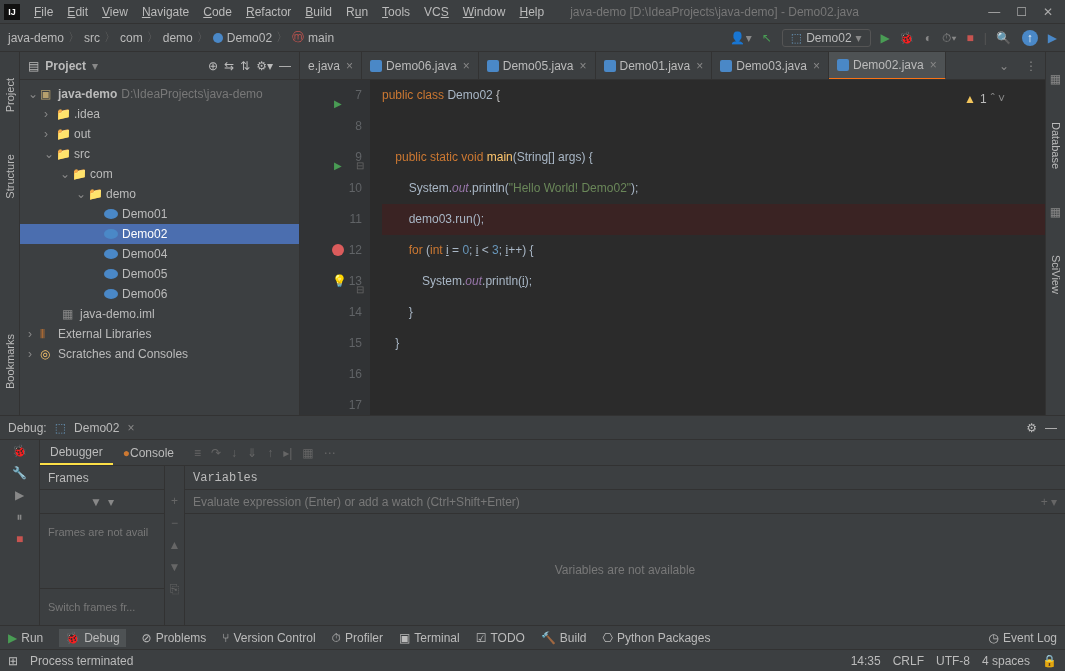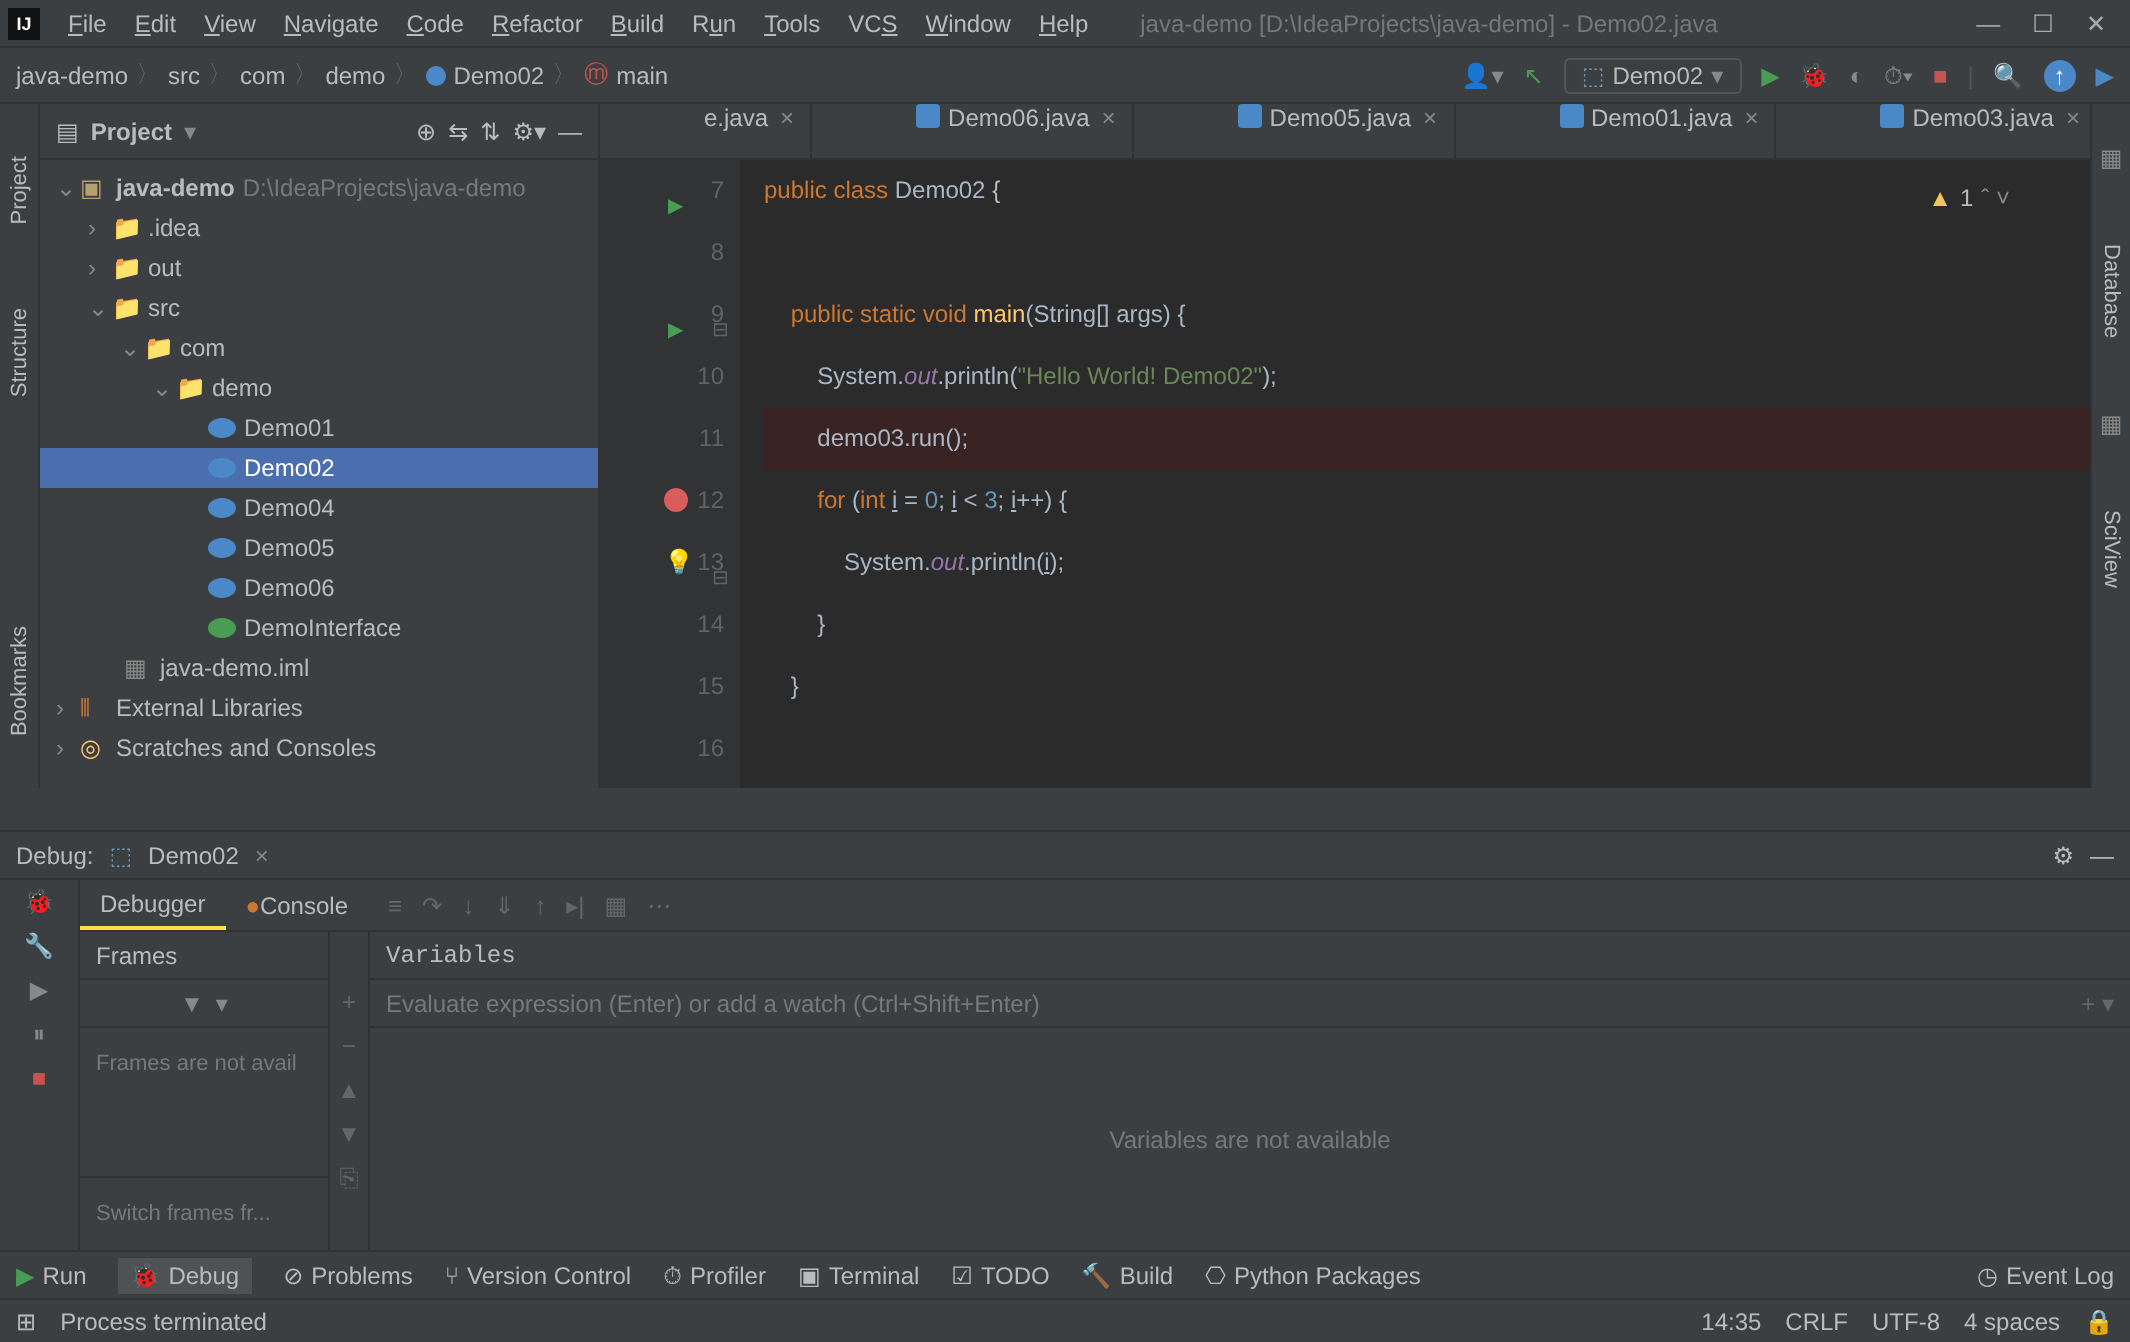--- a/index.html
+++ b/index.html
@@ -30,21 +30,21 @@
 .panel-hdr .spacer { flex:1; }
 .tree { flex:1; overflow:auto; padding:4px 0; }
 .tree-row { display:flex; align-items:center; height:20px; padding-left:var(--ind,8px); cursor:pointer; white-space:nowrap; }
 .tree-row.sel { background:#4b6eaf; color:#fff; }
 .tree-row .arrow { width:12px; color:#888; }
 .tree-row .ficon { width:14px; margin-right:4px; }
 .tree-row .dim { color:#787878; margin-left:4px; }
 .folder { color:#b6a06d; }
 .editor-area { flex:1; display:flex; flex-direction:column; background:#2b2b2b; overflow:hidden; }
 .tabs { height:28px; display:flex; align-items:center; background:#3c3f41; border-bottom:1px solid #323232; overflow:hidden; }
-.tab { height:28px; display:flex; padding:0 8px; gap:4px; border-right:1px solid #323232; cursor:pointer; color:#bbb;margin-left:44px; }
+.tab { height:28px; display:flex; align-items:center; padding:0 8px; gap:4px; border-right:1px solid #323232; cursor:pointer; color:#bbb; }
 .tab.active { background:#4e5254; border-bottom:2px solid #f97316; }
 .tab .close { color:#888; margin-left:2px; }
 .tab-icn { width:12px; height:12px; background:#4a88c7; border-radius:2px; display:inline-block; }
 .code-area { flex:1; display:flex; font-family:"JetBrains Mono",Consolas,monospace; font-size:14px; line-height:31px; overflow:hidden; position:relative; }
 .gutter { width:70px; background:#313335; text-align:right; padding-right:8px; color:#606366; position:relative; }
 .gutter .bp { position:absolute; left:32px; width:12px; height:12px; background:#db5c5c; border-radius:50%; }
 .gutter .run-ic { position:absolute; left:34px; color:#499c54; font-size:10px; }
 .gutter .fold { position:absolute; left:56px; color:#666; font-size:10px; }
 .code { flex:1; padding-left:12px; position:relative; }
 .code .ln { height:31px; white-space:pre; }
@@ -52,21 +52,21 @@
 .kw { color:#cc7832; }
 .cls { color:#a9b7c6; }
 .str { color:#6a8759; }
 .num { color:#6897bb; }
 .fld { color:#9876aa; font-style:italic; }
 .mth { color:#ffc66d; }
 .var { color:#a9b7c6; }
 .warn-badge { position:absolute; top:4px; right:40px; display:flex; align-items:center; gap:4px; color:#bbb; }
 .warn-tri { color:#f2c55c; }
 .lightbulb { position:absolute; left:-50px; color:#f2c55c; font-size:12px; }
-.debug-panel { height:210px; background:#3c3f41; border-top:1px solid #323232; display:flex; flex-direction:column;margin-top:21px; }
+.debug-panel { height:210px; background:#3c3f41; border-top:1px solid #323232; display:flex; flex-direction:column; }
 .debug-hdr { height:24px; display:flex; align-items:center; padding:0 8px; border-bottom:1px solid #323232; gap:8px; }
 .debug-hdr .spacer{flex:1;}
 .debug-tabs { height:26px; display:flex; align-items:center; border-bottom:1px solid #323232; }
 .debug-side { width:40px; display:flex; flex-direction:column; align-items:center; gap:8px; padding-top:4px; border-right:1px solid #323232; }
 .debug-body { flex:1; display:flex; }
 .dtab { padding:4px 10px; cursor:pointer; }
 .dtab.active { border-bottom:2px solid #fde047; }
 .frames-col { width:125px; border-right:1px solid #323232; display:flex; flex-direction:column; }
 .frames-hdr { padding:4px 8px; border-bottom:1px solid #323232; height:24px; display:flex; align-items:center; }
 .frames-fl { height:24px; display:flex; align-items:center; justify-content:center; gap:6px; color:#888; border-bottom:1px solid #323232; }
@@ -211,24 +211,20 @@
           <span class="circ c ficon"></span>
           <span>Demo04</span>
         </div>
       <div class="tree-row" style="--ind:84px">
           <span class="circ c ficon"></span>
           <span>Demo05</span>
         </div>
       <div class="tree-row" style="--ind:84px">
           <span class="circ c ficon"></span>
           <span>Demo06</span>
-        </div>
-      <div class="tree-row" style="--ind:84px">
-          <span class="circ g ficon"></span>
-          <span>DemoInterface</span>
         </div>
       <div class="tree-row" style="--ind:42px">
           <span class="ficon" style="color:#888">▦</span>
           <span>java-demo.iml</span>
         </div>
       <div class="tree-row" style="--ind:8px">
           <span class="arrow">›</span>
           <span class="ficon" style="color:#cc7832">⫴</span>
           <span>External Libraries</span>
         </div>

